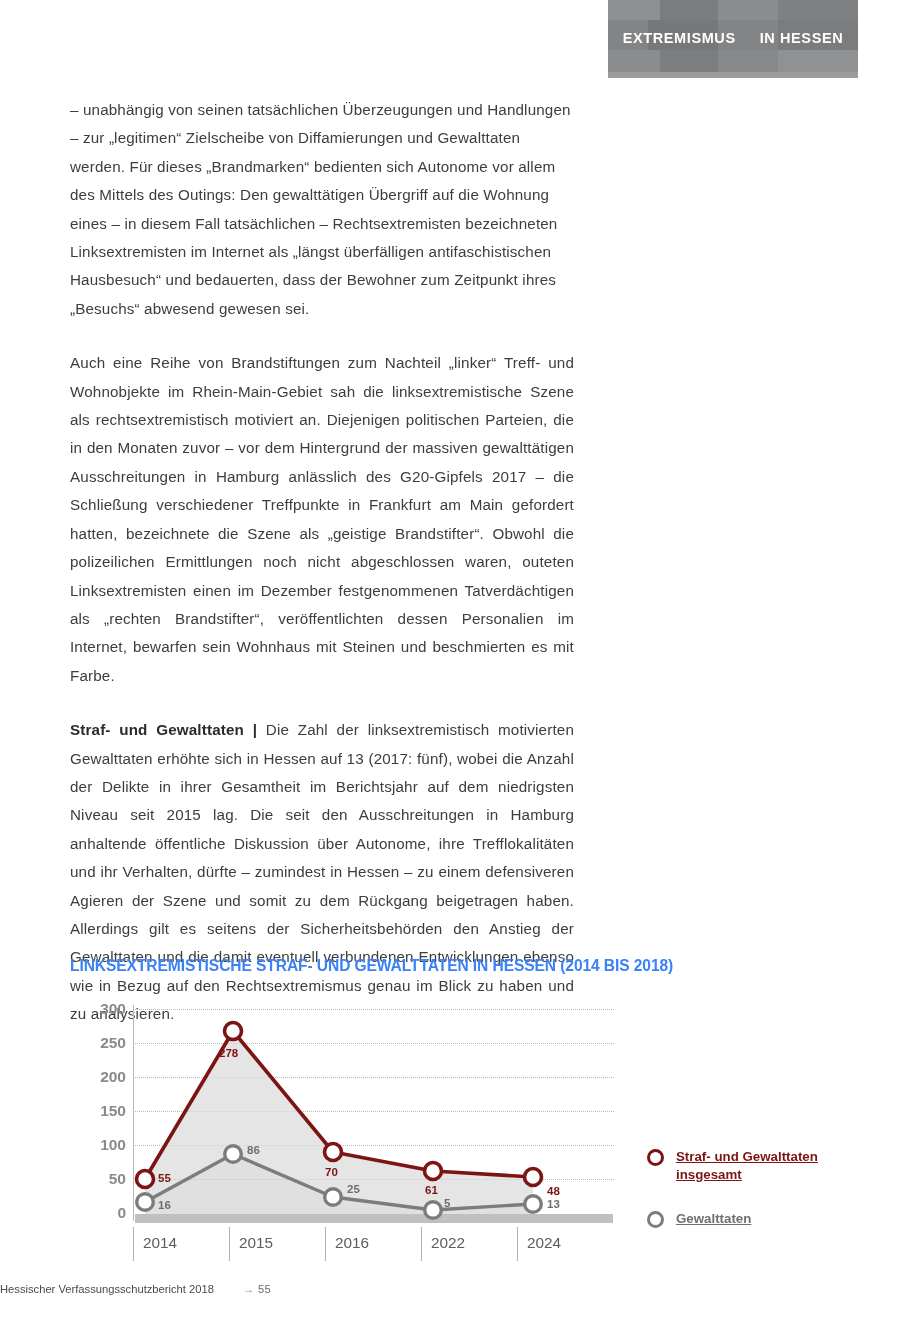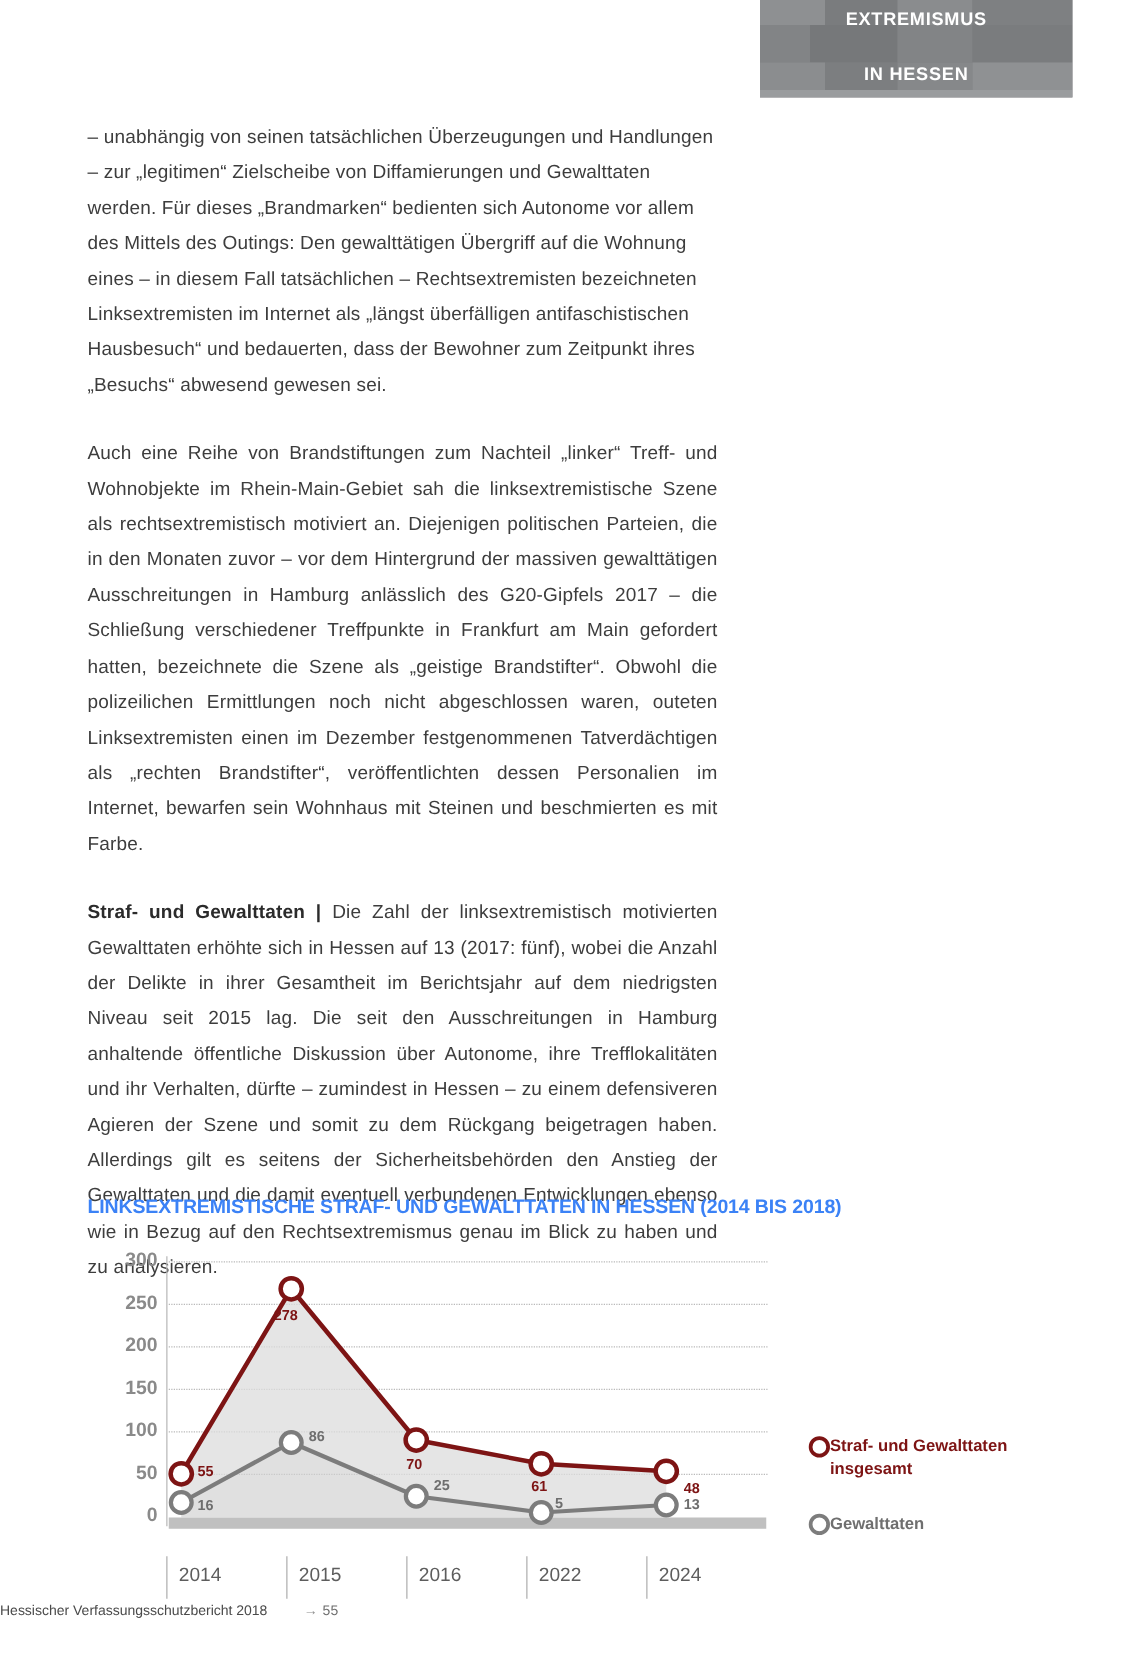--- a/index.html
+++ b/index.html
@@ -16,21 +16,21 @@
   
   .hdr{
     position:absolute;left:608px;top:0;width:250px;height:78px;
     background:#7b7d7f;
     overflow:hidden;
   }
   .hdr .tiles{position:absolute;inset:0;}
   .hdr .tiles i{position:absolute;display:block;}
   .hdr-text{
     position:absolute;inset:0;
-    display:flex;flex-direction:column;
+    display:flex;flex-direction:row;
     align-items:center;justify-content:center;
     color:#ffffff;font-weight:bold;font-size:14.5px;
     letter-spacing:.6px;line-height:1.35;text-align:center;gap:24px;
   }
 
   
   .content{position:absolute;left:70px;top:96px;width:520px;}
   p.para{
     margin:0 16px 26px 0;
     font-size:15.2px;
@@ -77,41 +77,41 @@
     position:absolute;font-size:11.5px;font-weight:bold;white-space:nowrap;
   }
   .dlabel.red{color:#7d1414;}
   .dlabel.gry{color:#6e6e6e;}
 
   
   .xaxis{
     position:absolute;left:63px;top:222px;width:480px;height:34px;
   }
   .xaxis .cell{
-    position:absolute;top:18px;height:34px;
+    position:absolute;top:0;height:34px;
     border-left:1px solid #b0b0b0;
     box-sizing:border-box;
     padding-left:28px;
   }
   .xaxis .cell span{
     position:absolute;left:9px;top:7px;
     font-size:15.3px;color:#5d5d5d;
   }
 
   
   .legend{position:absolute;left:577px;top:143px;width:215px;}
   .legend .row{position:absolute;display:flex;align-items:flex-start;}
   .legend .ring{
     width:17px;height:17px;border-radius:50%;
     border:3.4px solid #7d1414;box-sizing:border-box;flex:0 0 auto;margin-top:1px;
   }
   .legend .ring.gray{border-color:#7c7c7c;}
   .legend .lbl{
-    margin-left:0;font-size:13.3px;font-weight:bold;
-    line-height:17.5px;color:#7d1414;
+    margin-left:12px;font-size:13.3px;font-weight:bold;
+    line-height:17.5px;color:#7d1414;text-decoration:underline;
   }
   .legend .lbl.gray{color:#6f6f6f;}
 
   
   .footer{
     position:absolute;left:0;top:1283px;width:860px;
     text-align:left;
     font-size:11.2px;color:#4a4a4a;
   }
   .footer .pg{margin-left:26px;color:#6d6d6d;letter-spacing:.3px;}

